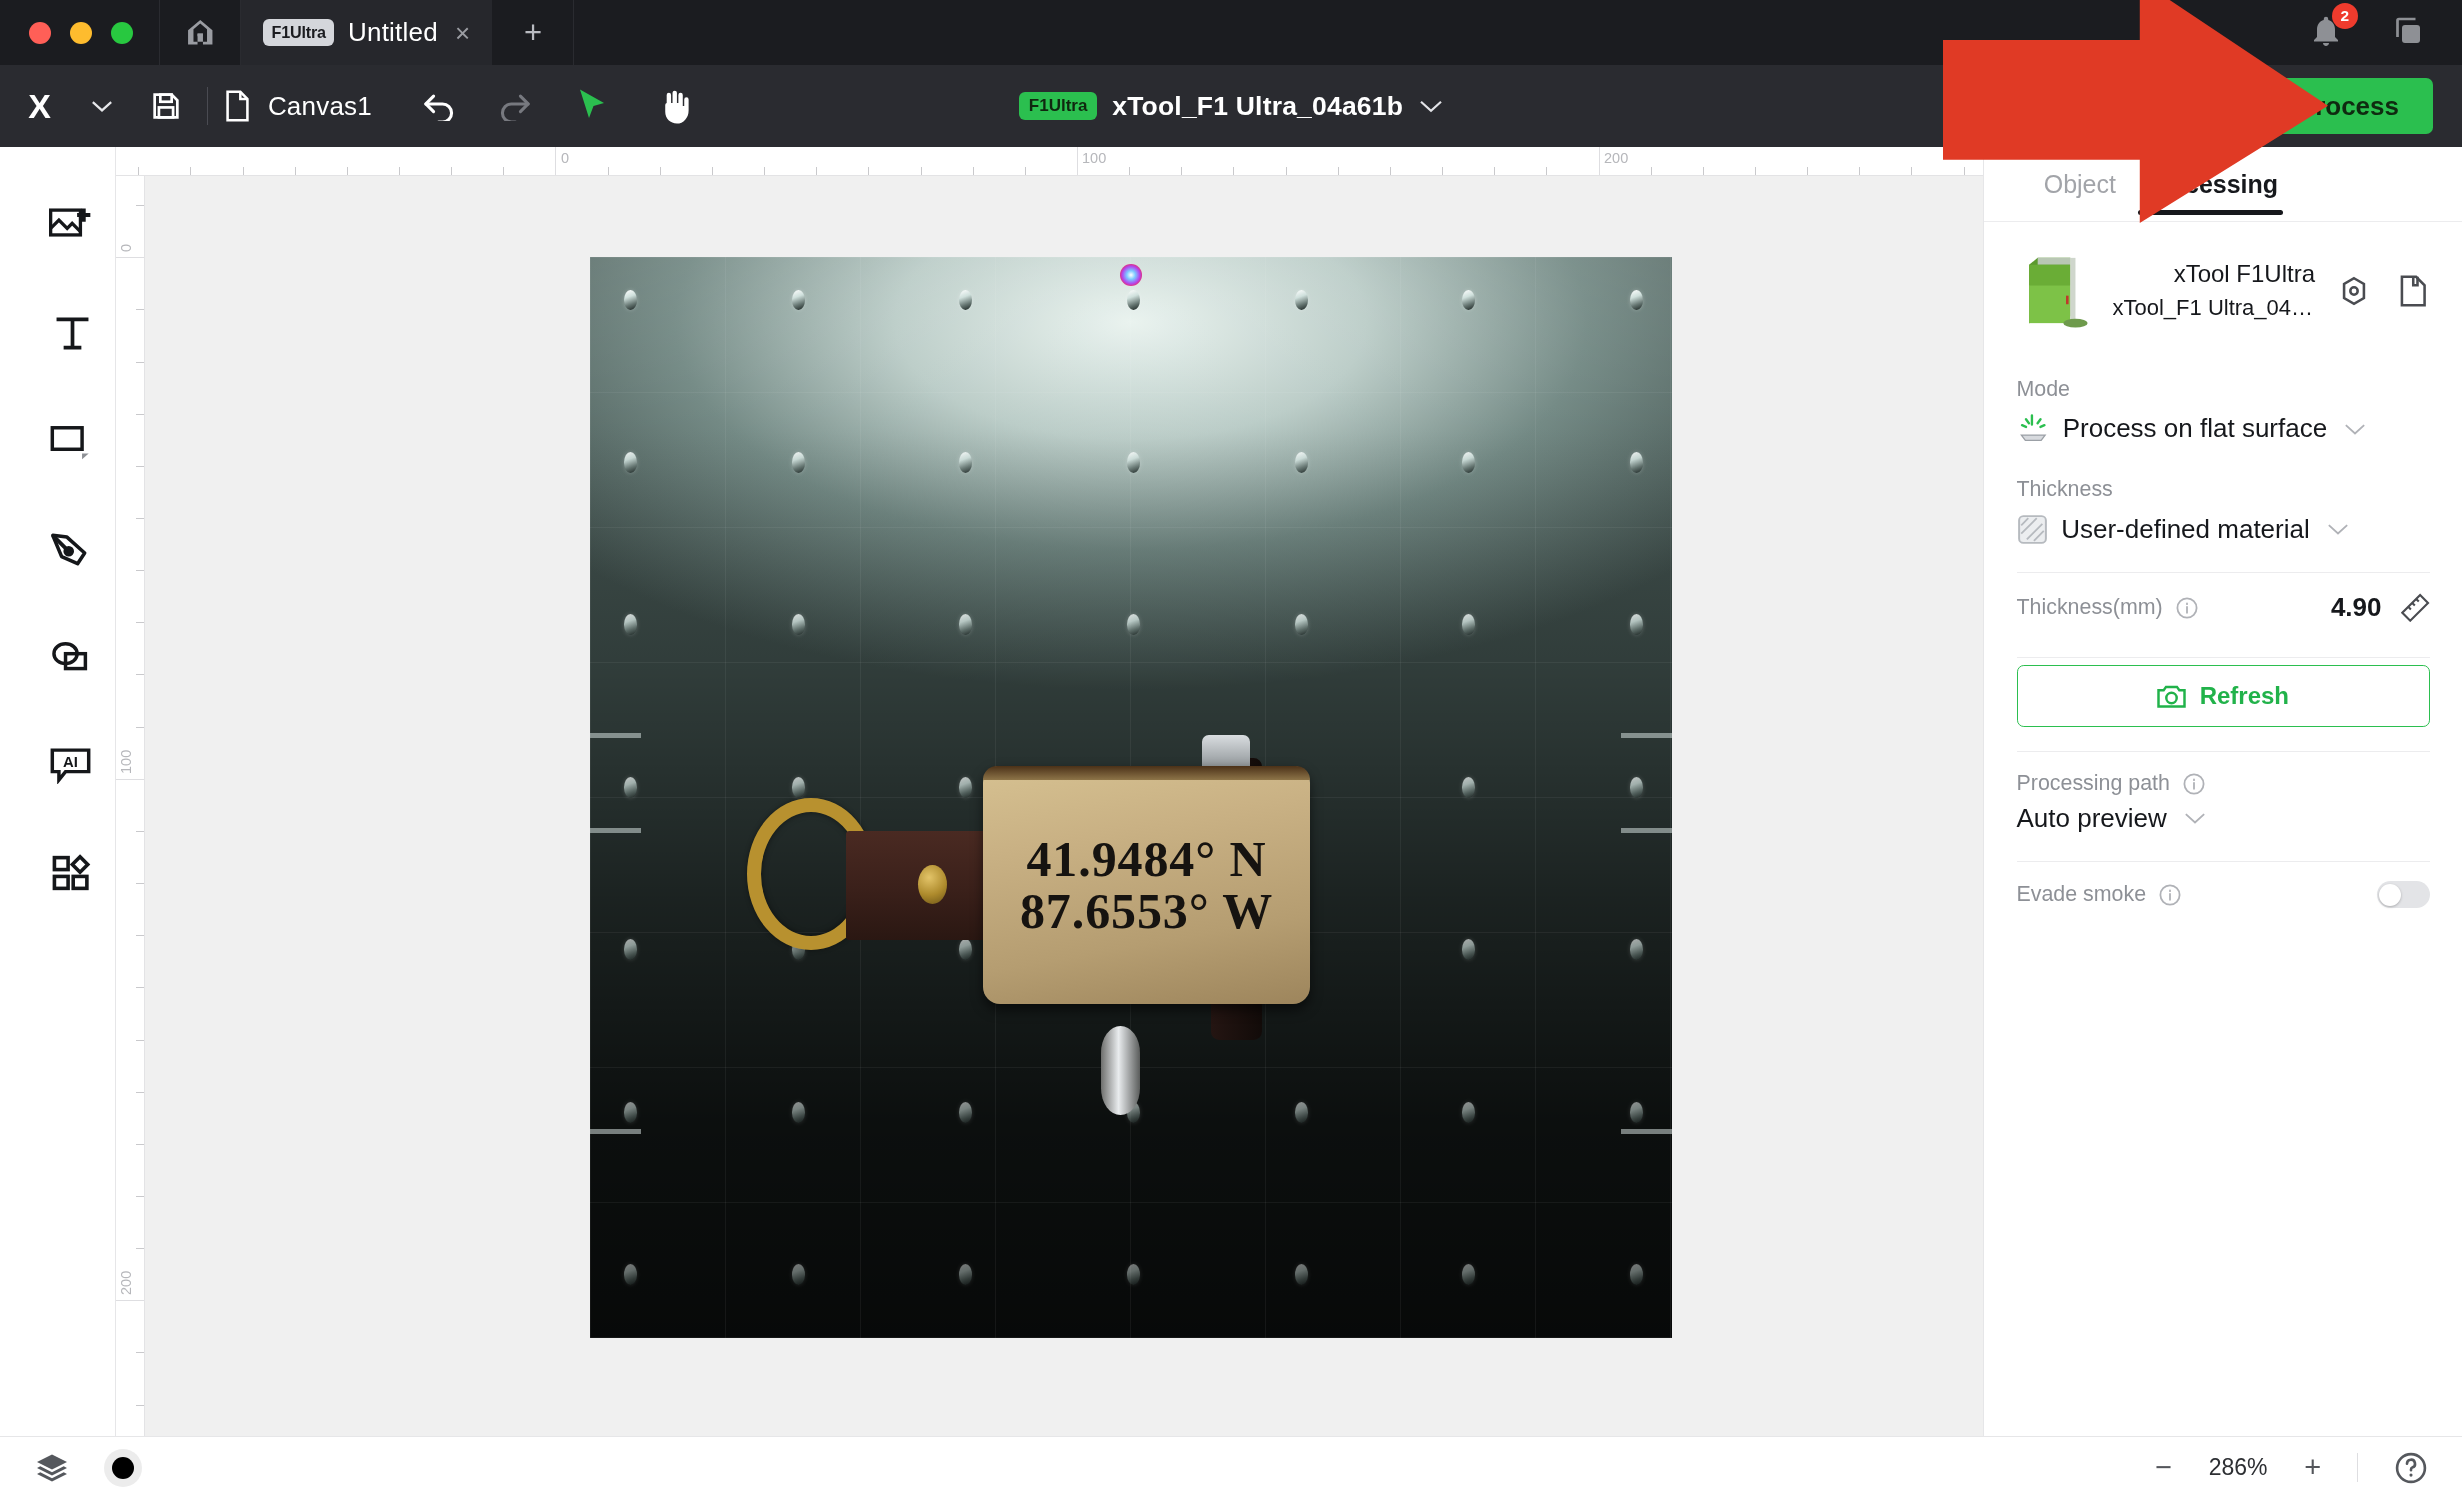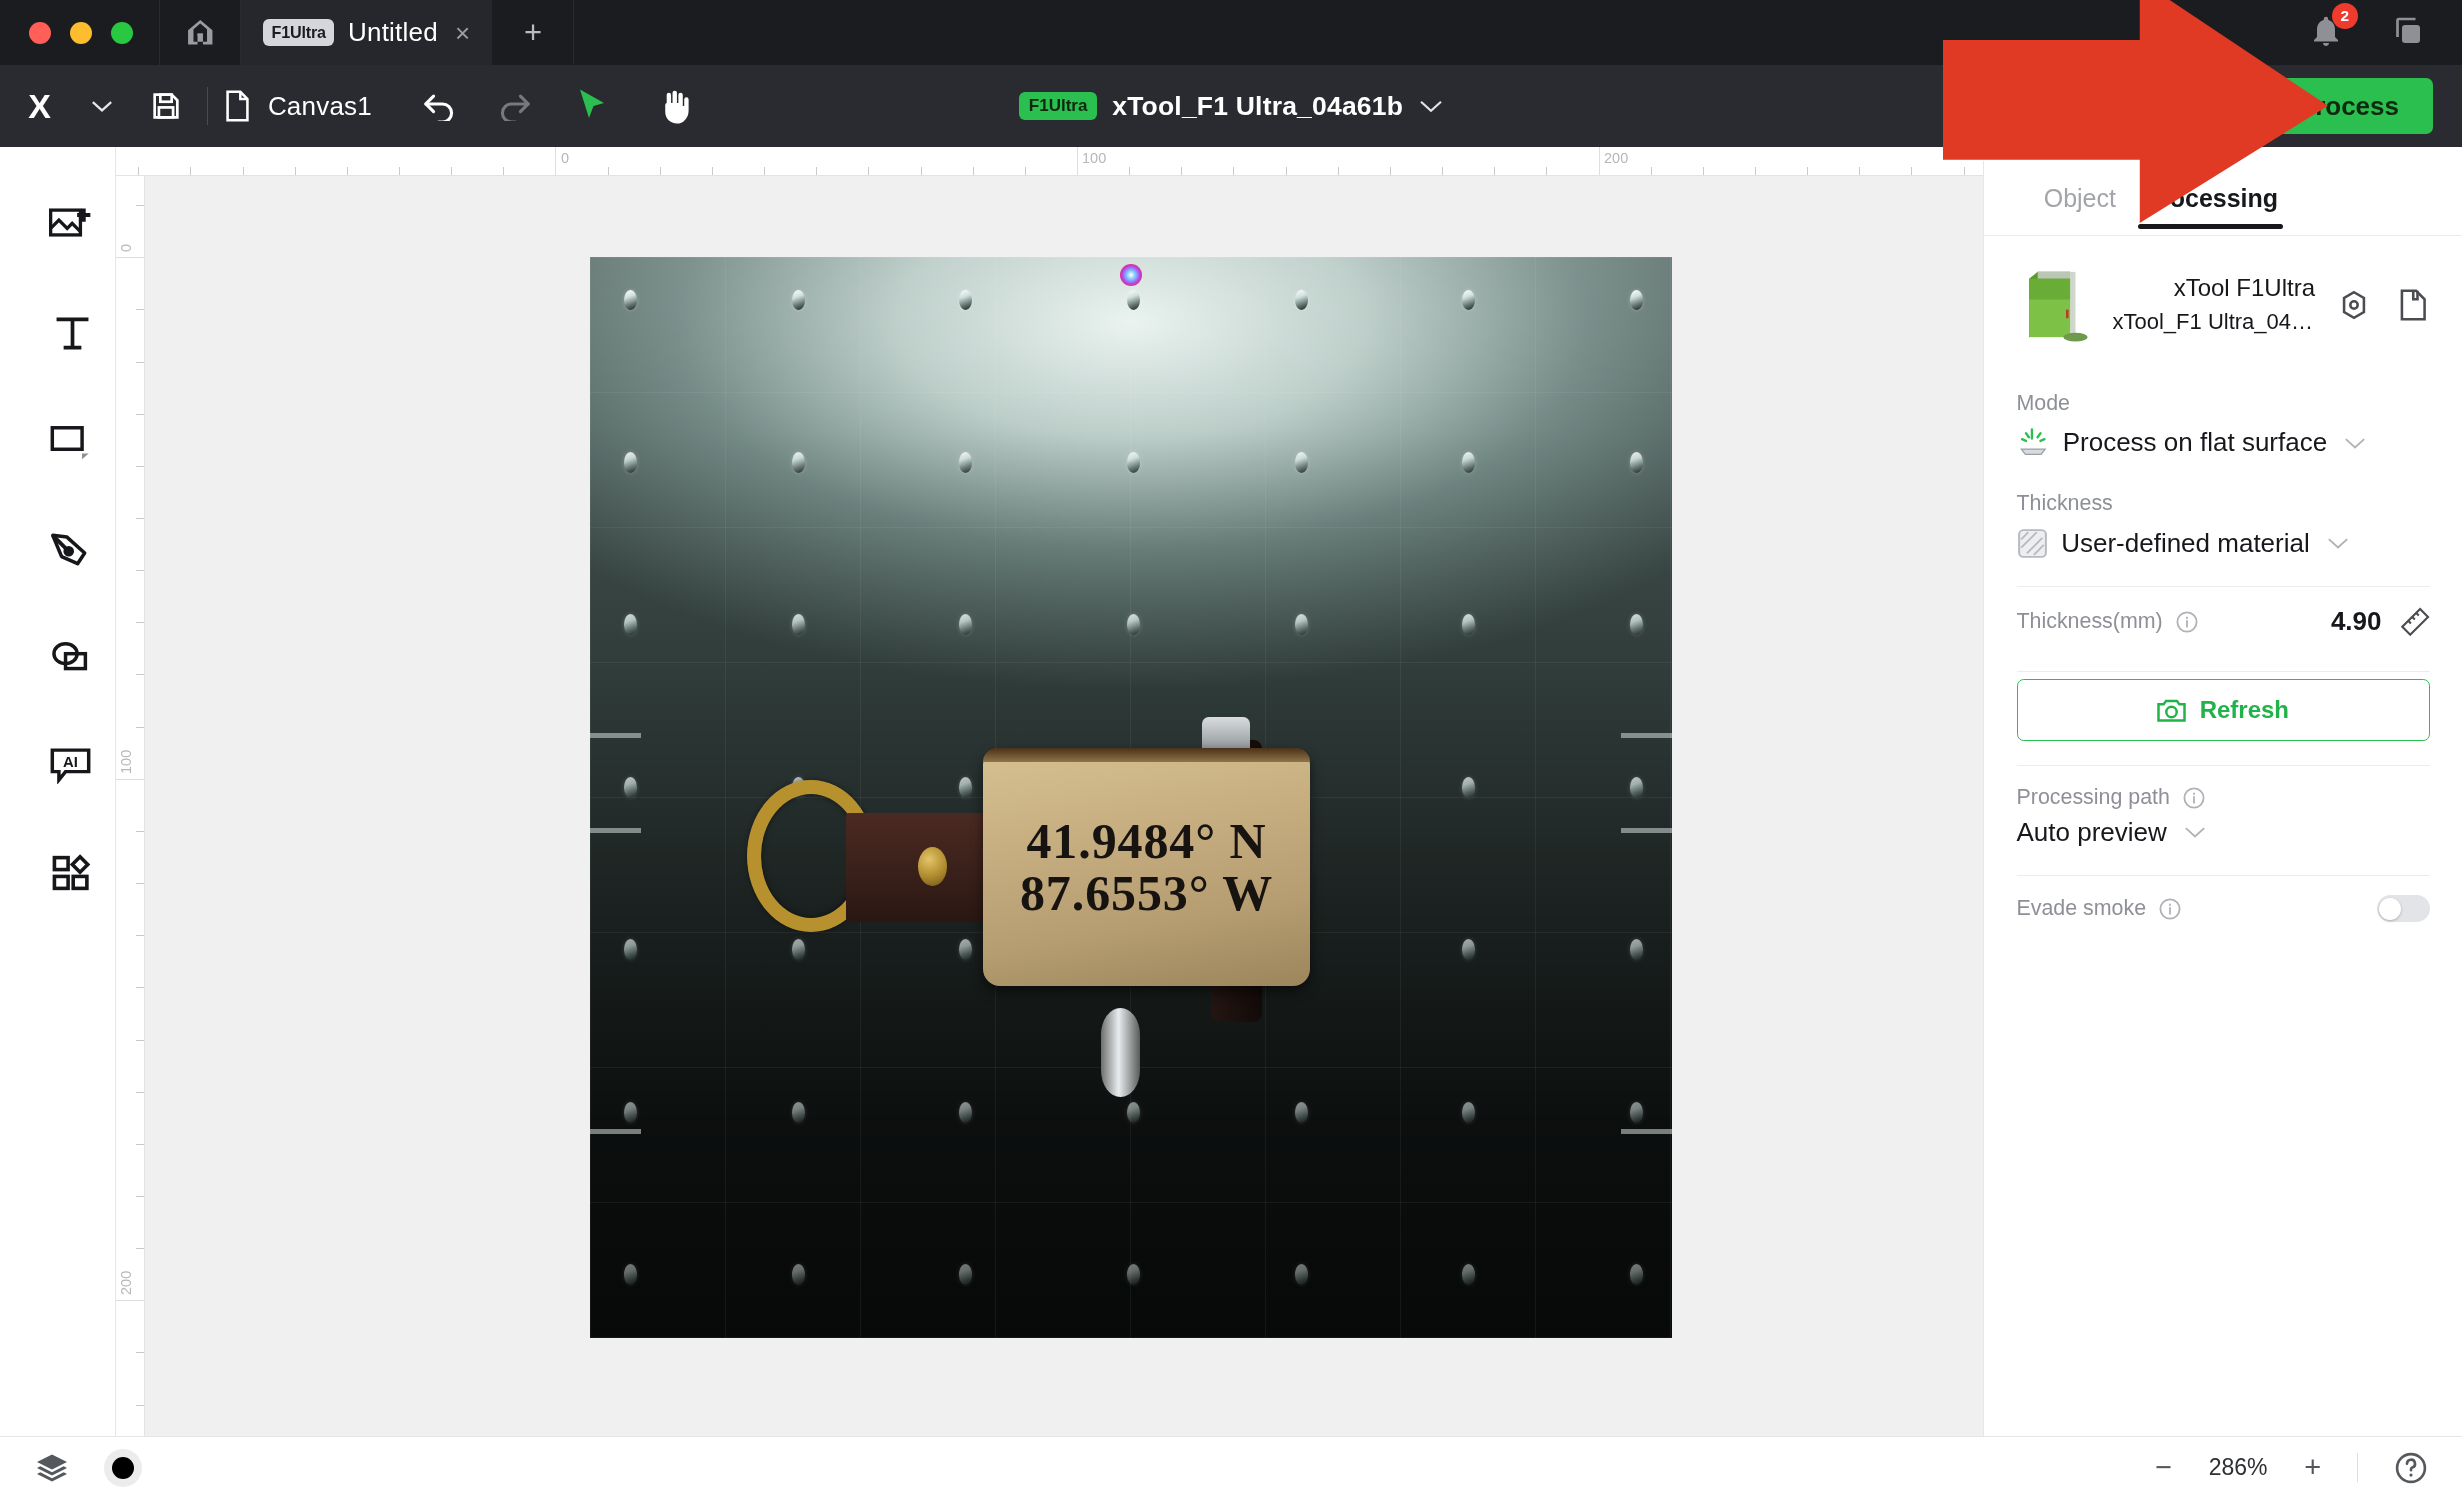--- a/index.html
+++ b/index.html
@@ -146,21 +146,21 @@
     background-size: 135px 135px;
   }
   .hole {
     position: absolute; width: 13px; height: 20.5px; border-radius: 50%;
     background: linear-gradient(160deg,#ffffff 0%, #cfe0dc 35%, #63736f 70%, #18211f 100%);
     box-shadow: 0 0 4.3px rgba(255,255,255,.25);
   }
   .sidebar-slot { position: absolute; height: 5.1px; background: rgba(210,220,218,.55); }
 
   
-  .kc { position: absolute; }
+  .kc { position: absolute; margin-top: 18px; }
   .kc-ring {
     left: 157px; top: 523px; width: 128px; height: 152px; border-radius: 50%;
     border: 14.5px solid #b8912f;
     background: transparent;
     box-shadow: inset 0 0 6.8px rgba(0,0,0,.5), 0 0 5.1px rgba(0,0,0,.4);
   }
   .kc-strap {
     left: 256px; top: 556px; width: 197px; height: 109px;
     background: linear-gradient(180deg,#4a2a22 0%,#3a201a 55%,#2a1712 100%);
     border-radius: 3.4px;
@@ -201,21 +201,21 @@
   }
   .laser-dot {
     position: absolute; left: 530px; top: 6.8px; width: 22px; height: 22px;
     border-radius: 50%;
     background: radial-gradient(circle, #ffffff 0%, #7cc9ff 28%, #b04af0 55%, #f0225a 78%, rgba(240,34,90,0) 100%);
     filter: blur(0.4px);
   }
 
   
   .right-panel {
-    position: absolute; right: 0; top: 161px; width: 479px; bottom: 62px;
+    position: absolute; right: 0; top: 147px; width: 479px; bottom: 62px;
     background: #fff; border-left: 0.9px solid #e6e6e8;
   }
   .tabs {
     display: flex; gap: 0; height: 75px; align-items: center;
     padding: 0 46px; border-bottom: 0.9px solid #ececee; position: relative;
   }
   .ptab {
     font-size: 25px; color: #a2a4a9; padding: 0 13.7px; height: 75px;
     display: flex; align-items: center; position: relative;
   }

